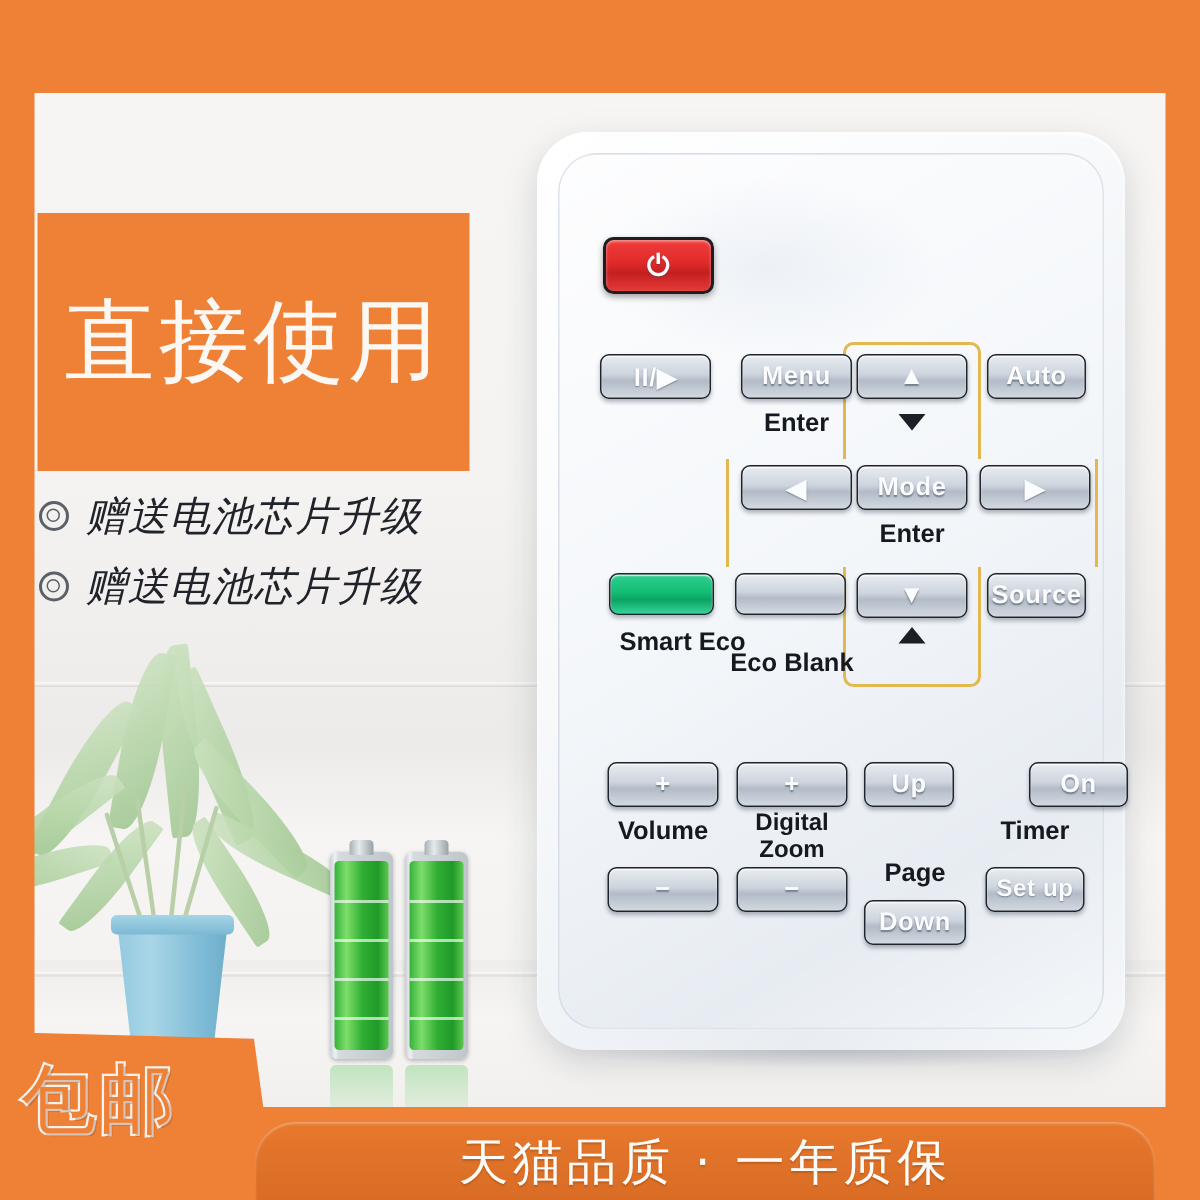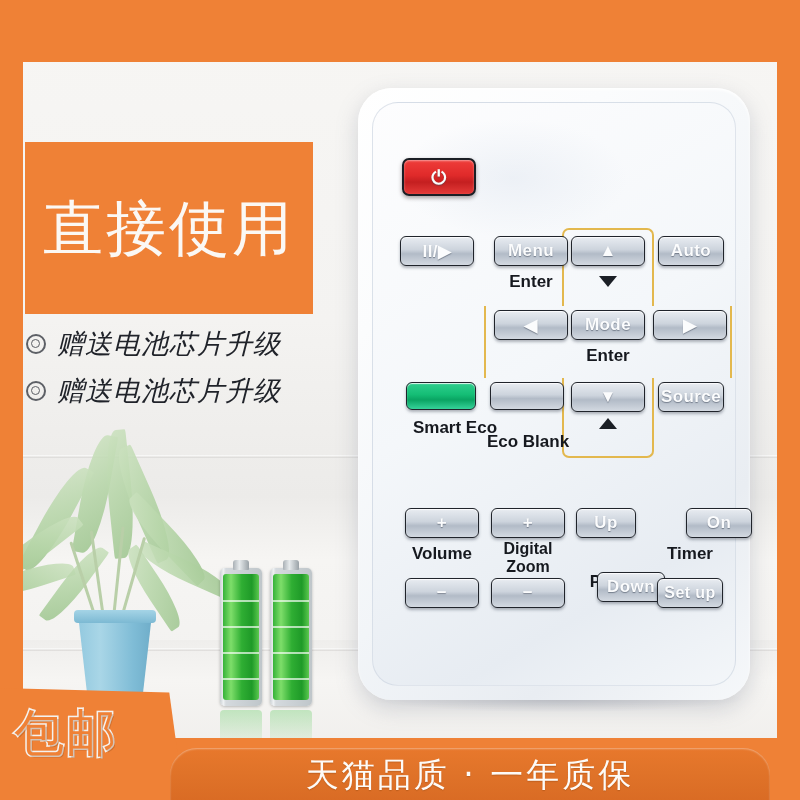--- a/index.html
+++ b/index.html
@@ -233,21 +233,21 @@
     <span class="lbl" style="left:127px;top:452px;width:86px;font-size:16px;">Digital</span>
     <span class="lbl" style="left:127px;top:470px;width:86px;font-size:16px;">Zoom</span>
     <div class="btn" style="left:133px;top:490px;width:74px;height:30px;">
       <span>−</span>
     </div>
 
     <div class="btn" style="left:218px;top:420px;width:60px;height:30px;">
       <span>Up</span>
     </div>
     <span class="lbl" style="left:214px;top:456px;width:76px;margin-top:28px;">Page</span>
-    <div class="btn" style="left:218px;top:484px;width:68px;height:30px;margin-left:21px;">
+    <div class="btn" style="left:218px;top:512px;width:68px;height:30px;">
       <span>Down</span>
     </div>
 
     <div class="btn" style="left:299px;top:420px;width:66px;height:30px;margin-left:29px;">
       <span>On</span>
     </div>
     <span class="lbl" style="left:296px;top:456px;width:72px;">Timer</span>
     <div class="btn" style="left:299px;top:490px;width:66px;height:30px;font-size:16px;">
       <span>Set up</span>
     </div>

